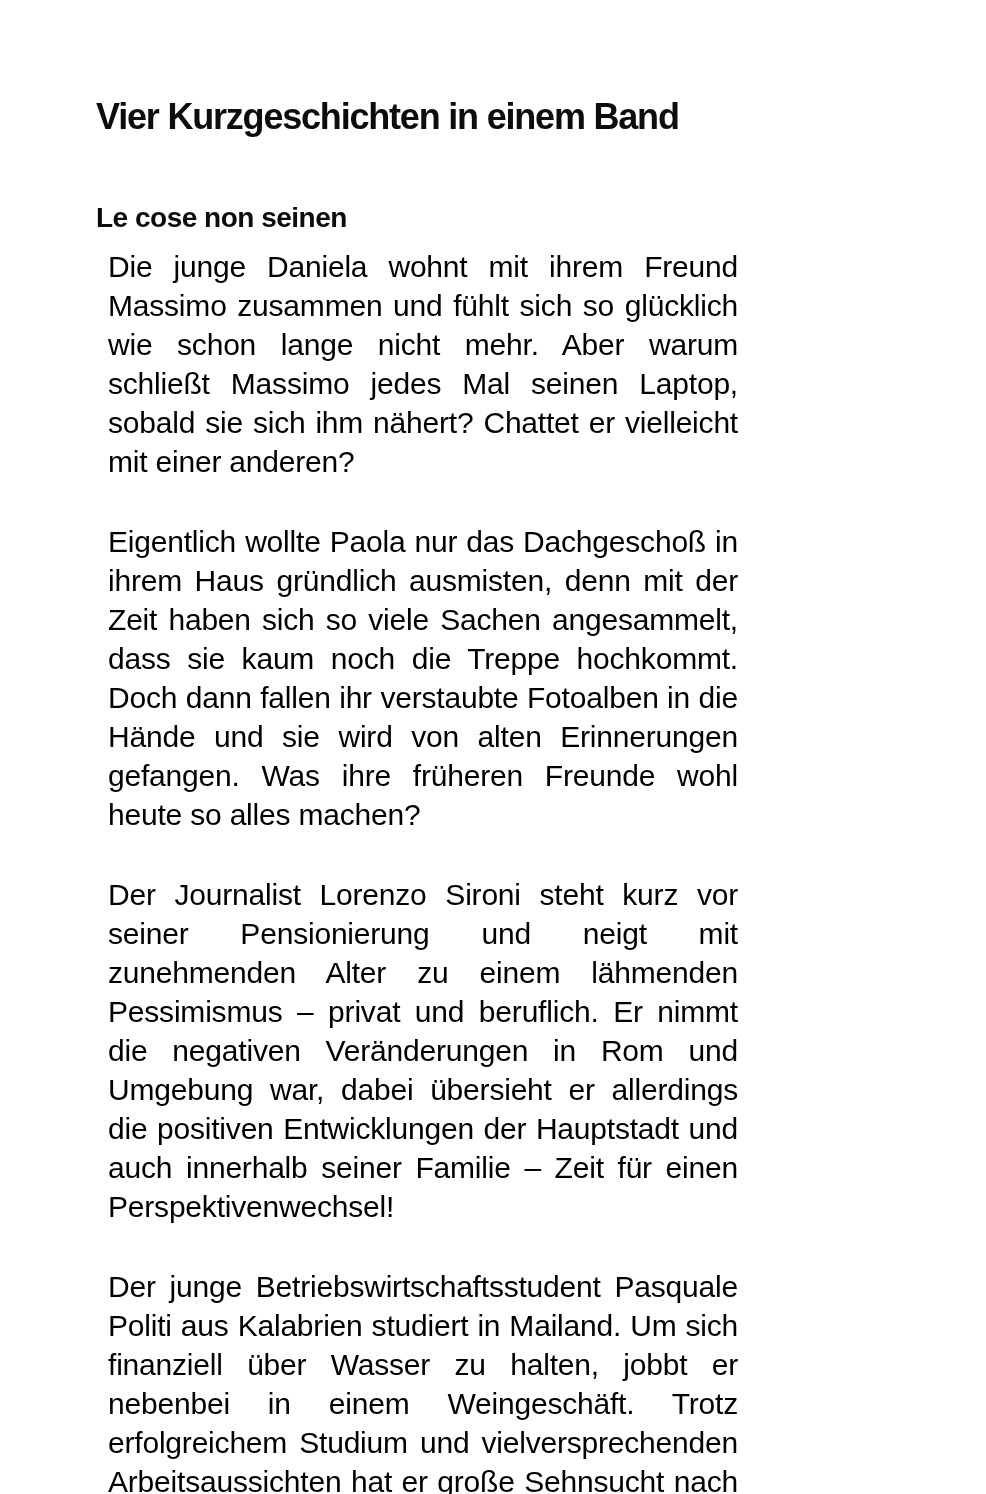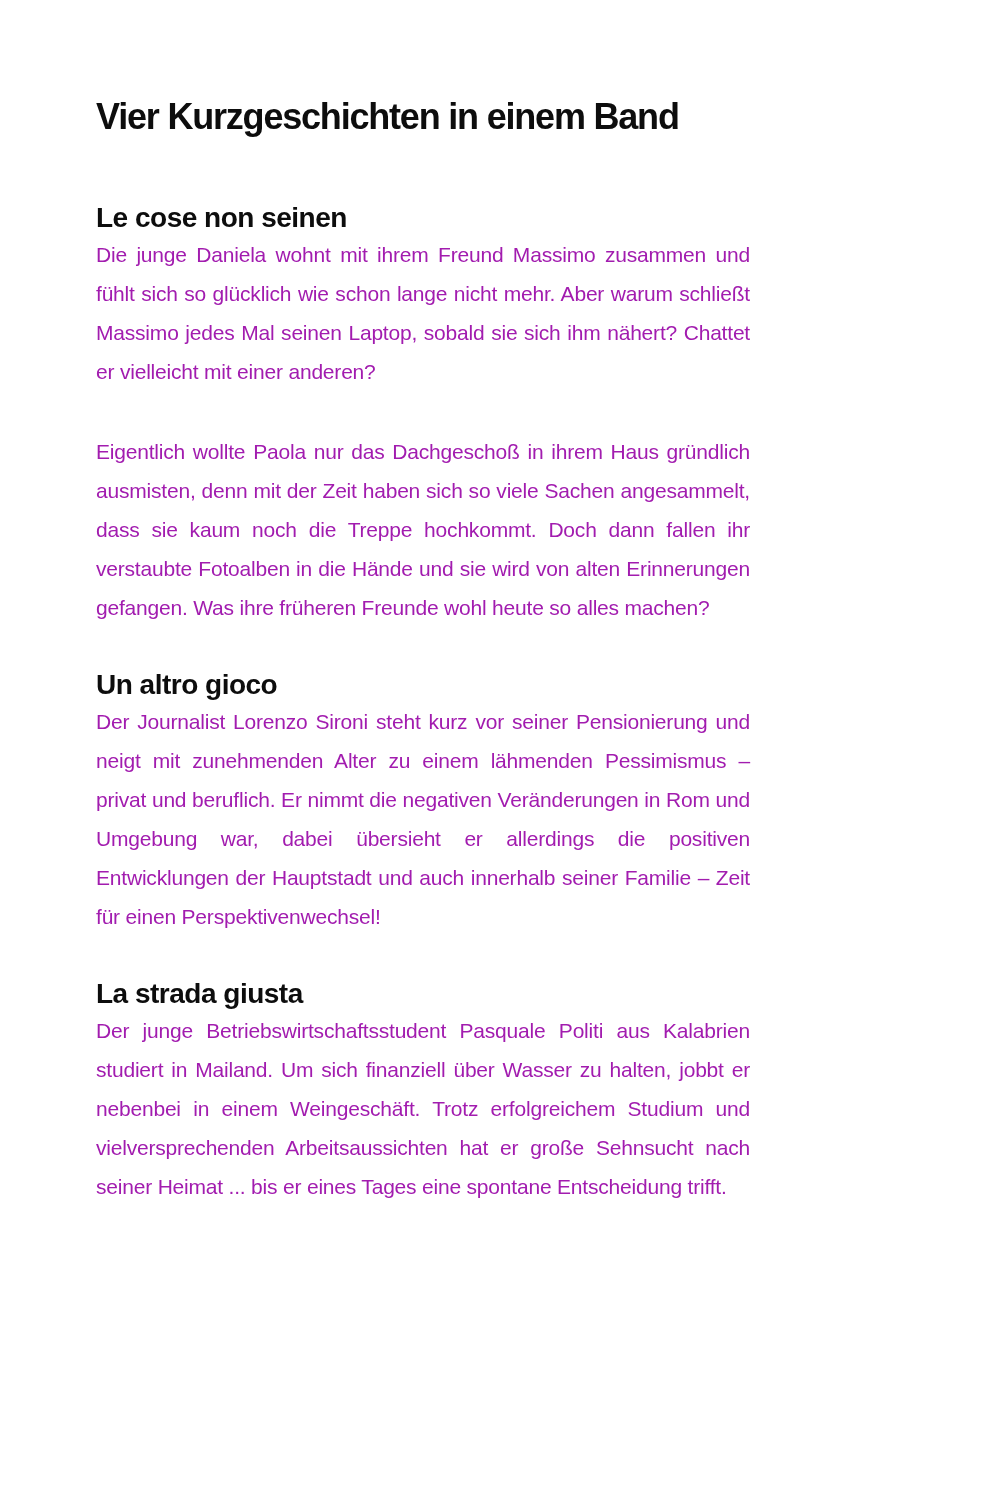--- a/index.html
+++ b/index.html
@@ -33,25 +33,25 @@
   }
   .story-heading {
     margin: 0;
     font-size: 28px;
     line-height: 34px;
     font-weight: 700;
     letter-spacing: -0.5px;
     color: #0d0d0d;
   }
   .story-body {
-    margin: 0;
-    font-size: 21px;
+    margin: 12px;
+    font-size: 30px;
     line-height: 39px;
     font-weight: 300;
-    color: #a21caf;
+    color: #000000;
     text-align: justify;
     letter-spacing: -0.2px;
     -webkit-hyphens: manual;
     hyphens: manual;
   }
 </style>
 </head>
 <body>
 
 <div class="page">
@@ -61,22 +61,20 @@
   <section class="story-section first">
     <h2 class="story-heading">Le cose non seinen</h2>
     <p class="story-body">Die junge Daniela wohnt mit ihrem Freund Massimo zusam­men und fühlt sich so glücklich wie schon lange nicht mehr. Aber warum schließt Massimo jedes Mal seinen Laptop, sobald sie sich ihm nähert? Chattet er vielleicht mit einer anderen?</p>
   </section>
 
   <section class="story-section">
     <p class="story-body">Eigentlich wollte Paola nur das Dachgeschoß in ihrem Haus gründlich ausmisten, denn mit der Zeit haben sich so viele Sachen angesammelt, dass sie kaum noch die Treppe hoch­kommt. Doch dann fallen ihr verstaubte Fotoalben in die Hände und sie wird von alten Erinnerungen gefangen. Was ihre frühe­ren Freunde wohl heute so alles machen?</p>
   </section>
 
   <section class="story-section">
-    <h2 class="story-heading">Un altro gioco</h2>
     <p class="story-body">Der Journalist Lorenzo Sironi steht kurz vor seiner Pensionie­rung und neigt mit zunehmenden Alter zu einem lähmenden Pessimismus – privat und beruflich. Er nimmt die negativen Veränderungen in Rom und Umgebung war, dabei übersieht er allerdings die positiven Entwicklungen der Hauptstadt und auch innerhalb seiner Familie – Zeit für einen Perspektiven­wechsel!</p>
   </section>
 
   <section class="story-section">
-    <h2 class="story-heading">La strada giusta</h2>
     <p class="story-body">Der junge Betriebswirtschaftsstudent Pasquale Politi aus Kalabrien studiert in Mailand. Um sich finanziell über Wasser zu halten, jobbt er nebenbei in einem Weingeschäft. Trotz erfolgreichem Studium und vielversprechenden Arbeitsaus­sichten hat er große Sehnsucht nach seiner Heimat ... bis er eines Tages eine spontane Entscheidung trifft.</p>
   </section>
 
 </div>
 
 </body></html>

